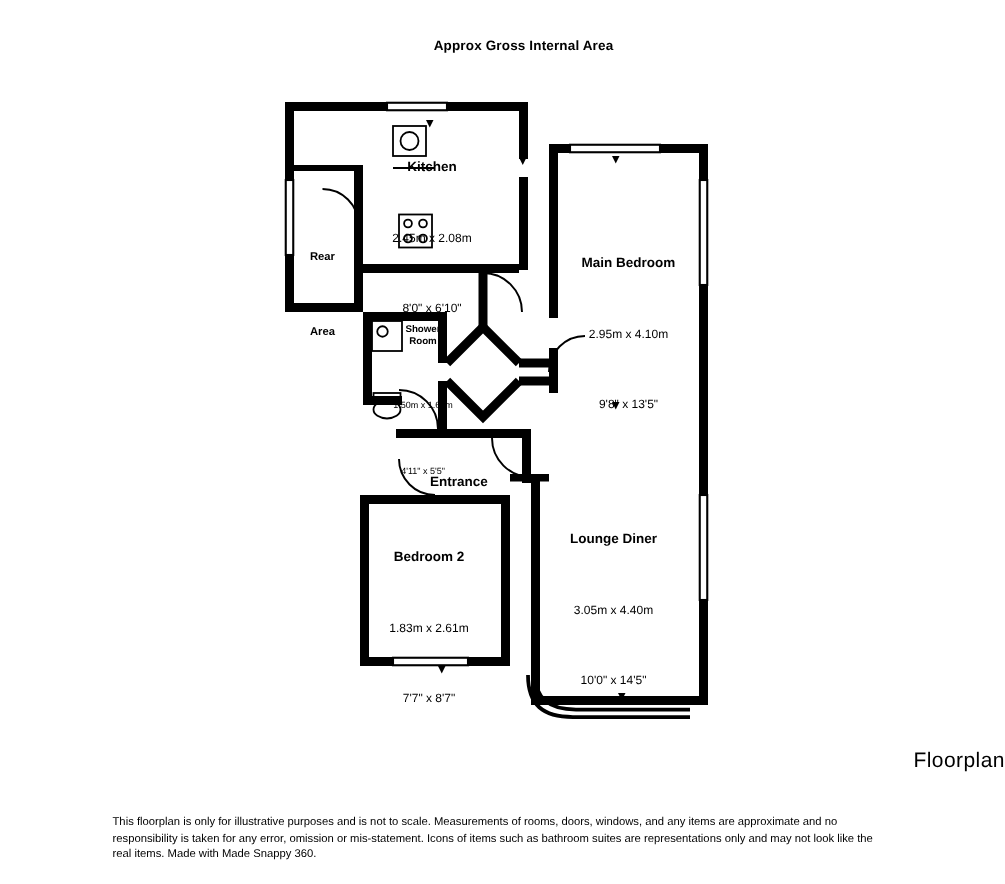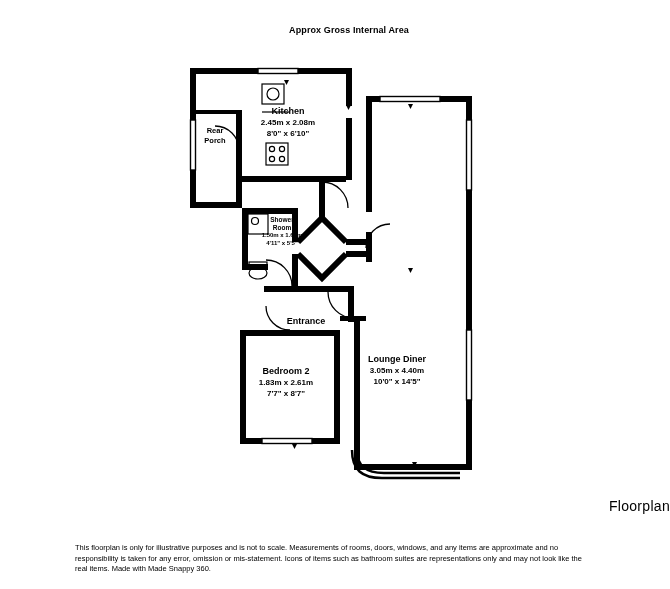--- a/index.html
+++ b/index.html
@@ -64,25 +64,26 @@
     text-align: center;
     line-height: 11px;
     white-space: nowrap;
   }
   .lbl .nm {
     font-weight: bold;
     font-size: 9px;
     display: block;
   }
   .lbl .dm {
-    font-weight: bold;
+    font-weight: normal;
     font-size: 8px;
     display: block;
-  }
-  .lbl.small .nm { font-size: 7.5px; line-height: 9.5px; }
+    margin-top: 36px;
+  }
+  .lbl.small .nm { font-size: 7.5px; line-height: 9.5px; margin-top: 40px; }
   .lbl.tiny .nm { font-size: 6.5px; line-height: 8px; }
   .lbl.tiny .dm { font-size: 6px; line-height: 7.5px; }
 </style>
 </head>
 <body>
 
 <div id="page">
 
   <div class="hdr">
     <div>Approx Gross Internal Area</div>
@@ -207,42 +208,47 @@
   </svg>
 
   <div class="lbl" style="left:230px; top:106px; width:116px;">
     <span class="nm">Kitchen</span>
     <span class="dm">2.45m x 2.08m</span>
     <span class="dm">8'0" x 6'10"</span>
   </div>
 
   <div class="lbl small" style="left:186px; top:126px; width:58px;">
     <span class="nm">Rear</span>
-    <span class="nm">Porch</span>
-  </div>
-
+    <span class="nm">Area</span>
+  </div>
+
+  <div class="lbl" style="left:356px; top:170px; width:126px;">
+    <span class="nm">Main Bedroom</span>
+    <span class="dm">2.95m x 4.10m</span>
+    <span class="dm">9'8" x 13'5"</span>
+  </div>
 
   <div class="lbl tiny" style="left:234px; top:216px; width:96px;">
     <span class="nm">Shower</span>
     <span class="nm">Room</span>
     <span class="dm">1.50m x 1.66m</span>
     <span class="dm">4'11" x 5'5"</span>
   </div>
 
   <div class="lbl" style="left:258px; top:316px; width:96px;">
     <span class="nm">Entrance</span>
   </div>
 
   <div class="lbl" style="left:228px; top:366px; width:116px;">
     <span class="nm">Bedroom 2</span>
     <span class="dm">1.83m x 2.61m</span>
     <span class="dm">7'7" x 8'7"</span>
   </div>
 
-  <div class="lbl" style="left:336px; top:354px; width:122px;">
+  <div class="lbl" style="left:348px; top:354px; width:122px;">
     <span class="nm">Lounge Diner</span>
     <span class="dm">3.05m x 4.40m</span>
     <span class="dm">10'0" x 14'5"</span>
   </div>
 
   <div class="caption">Floorplan</div>
 
   <div class="disclaimer">This floorplan is only for illustrative purposes and is not to scale. Measurements of rooms, doors, windows, and any items are approximate and no responsibility is taken for any error, omission or mis-statement. Icons of items such as bathroom suites are representations only and may not look like the real items. Made with Made Snappy 360.</div>
 
 </div>

